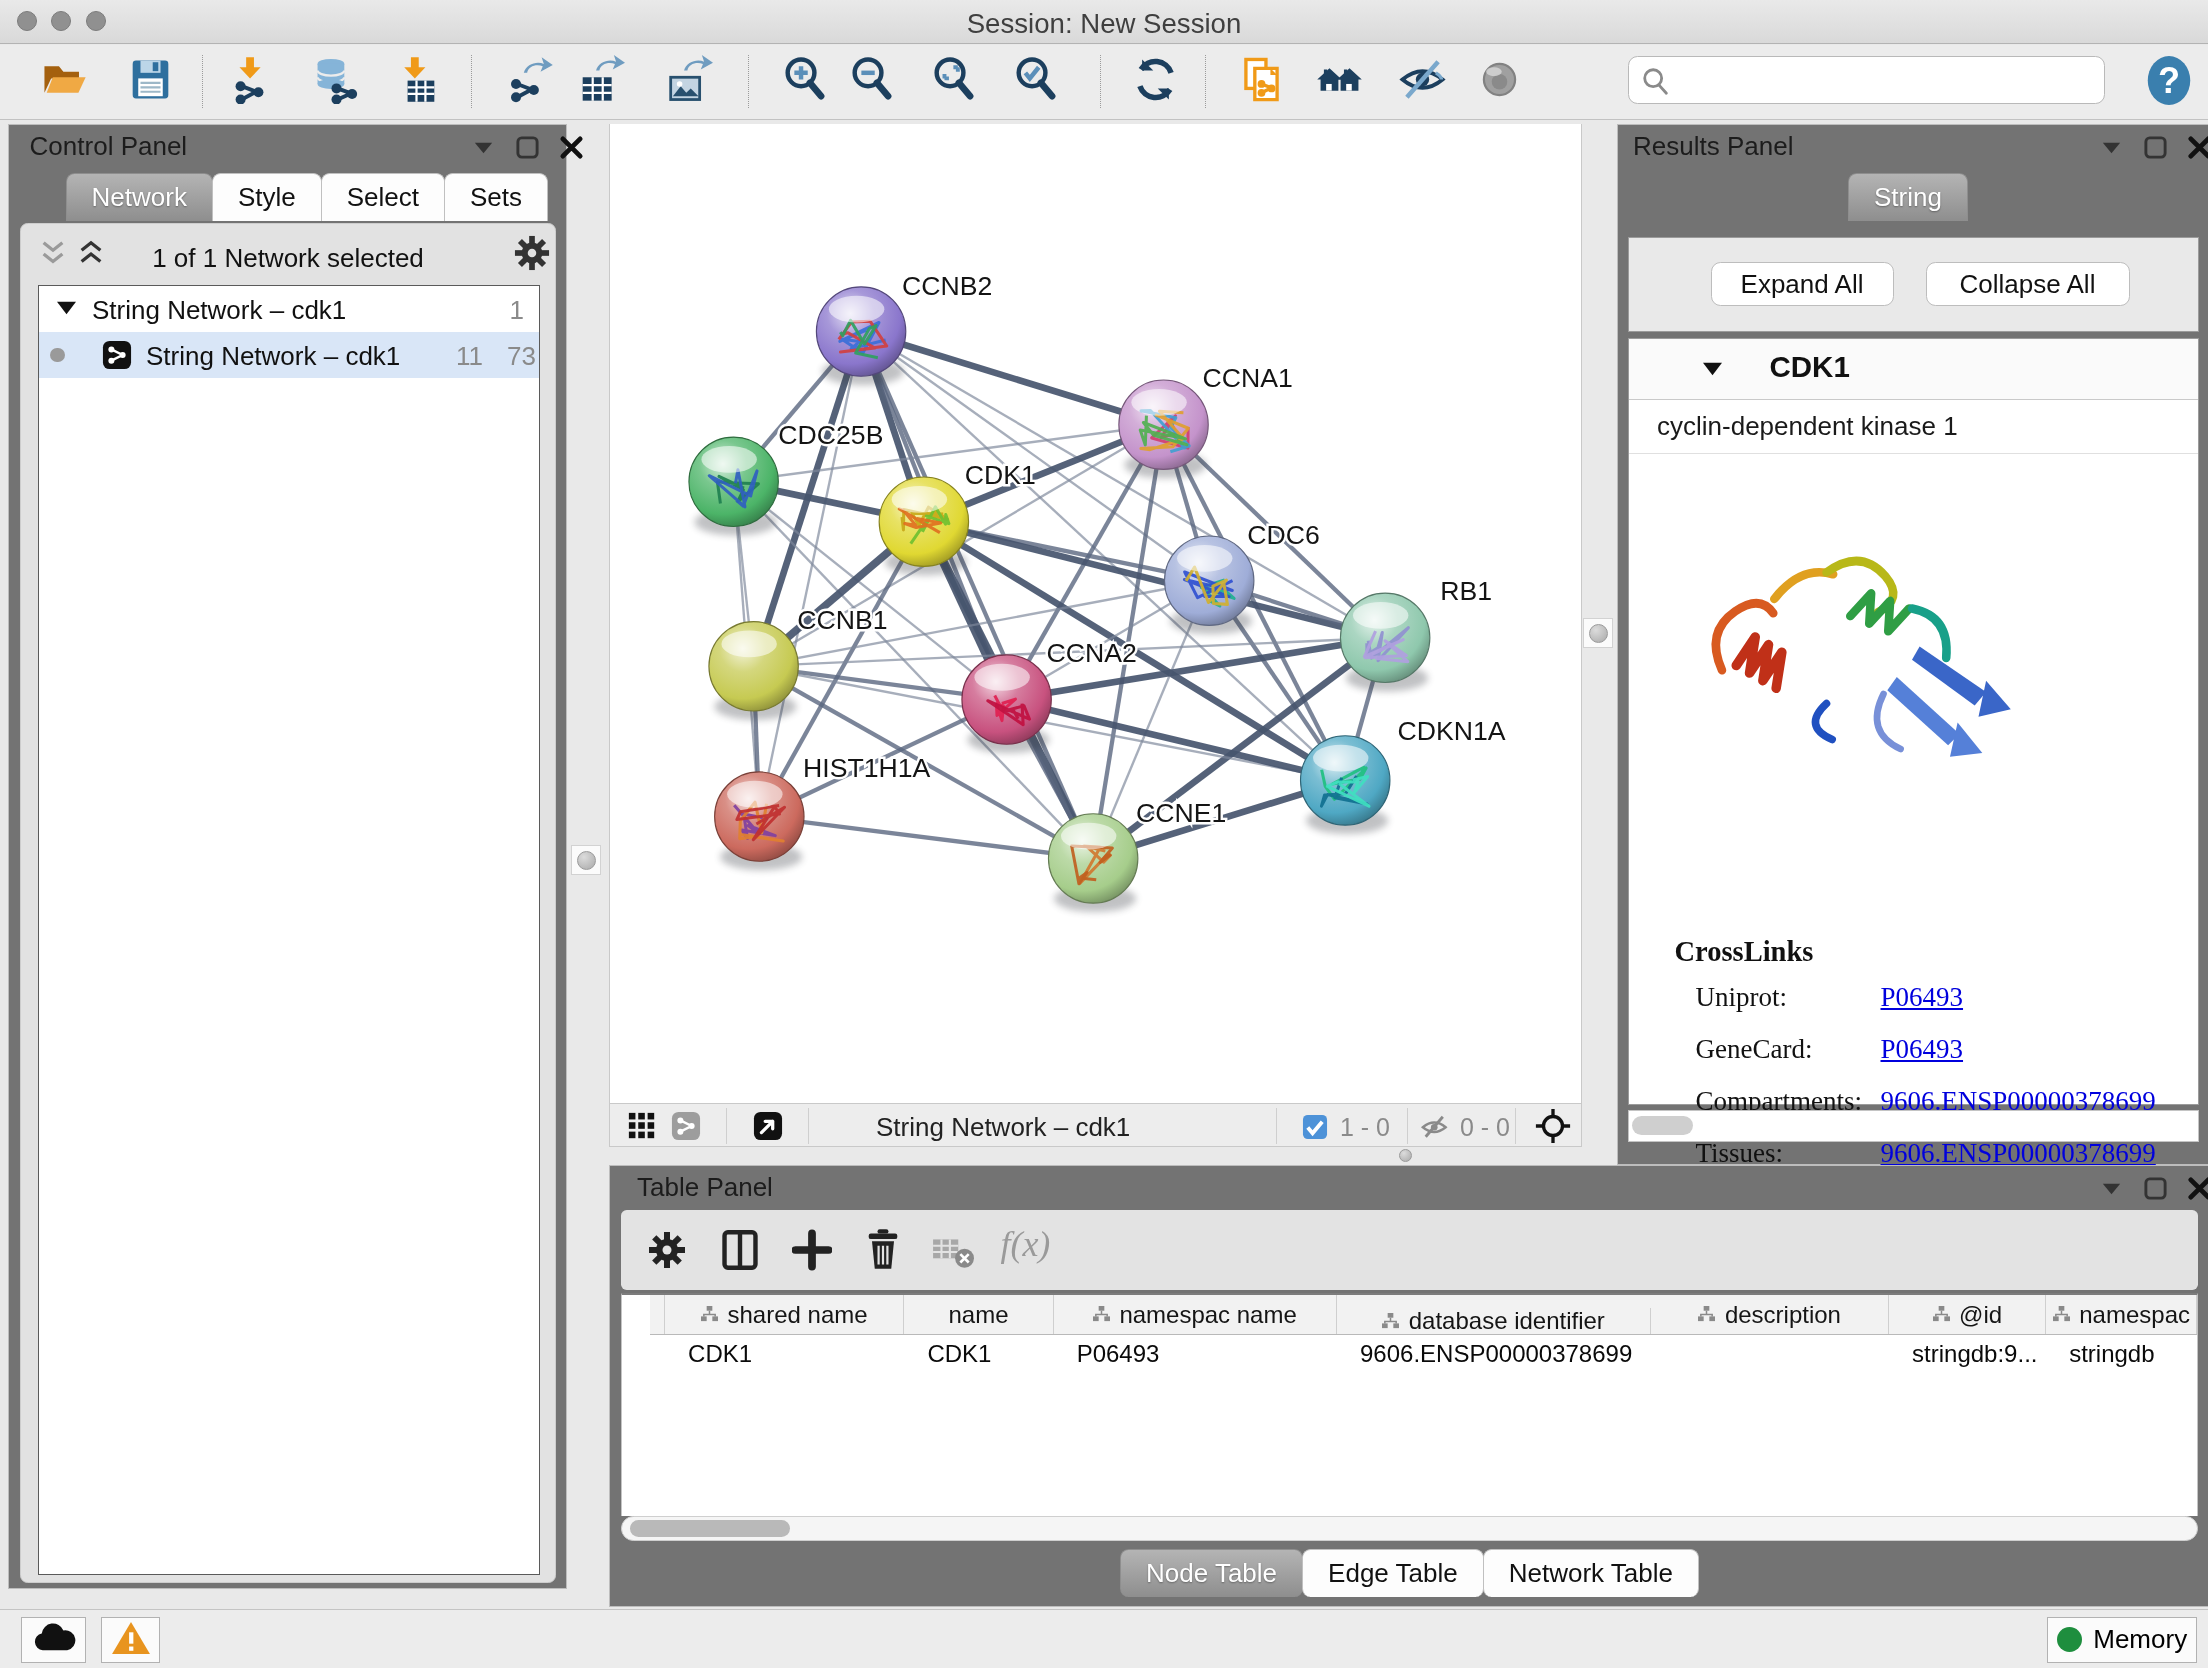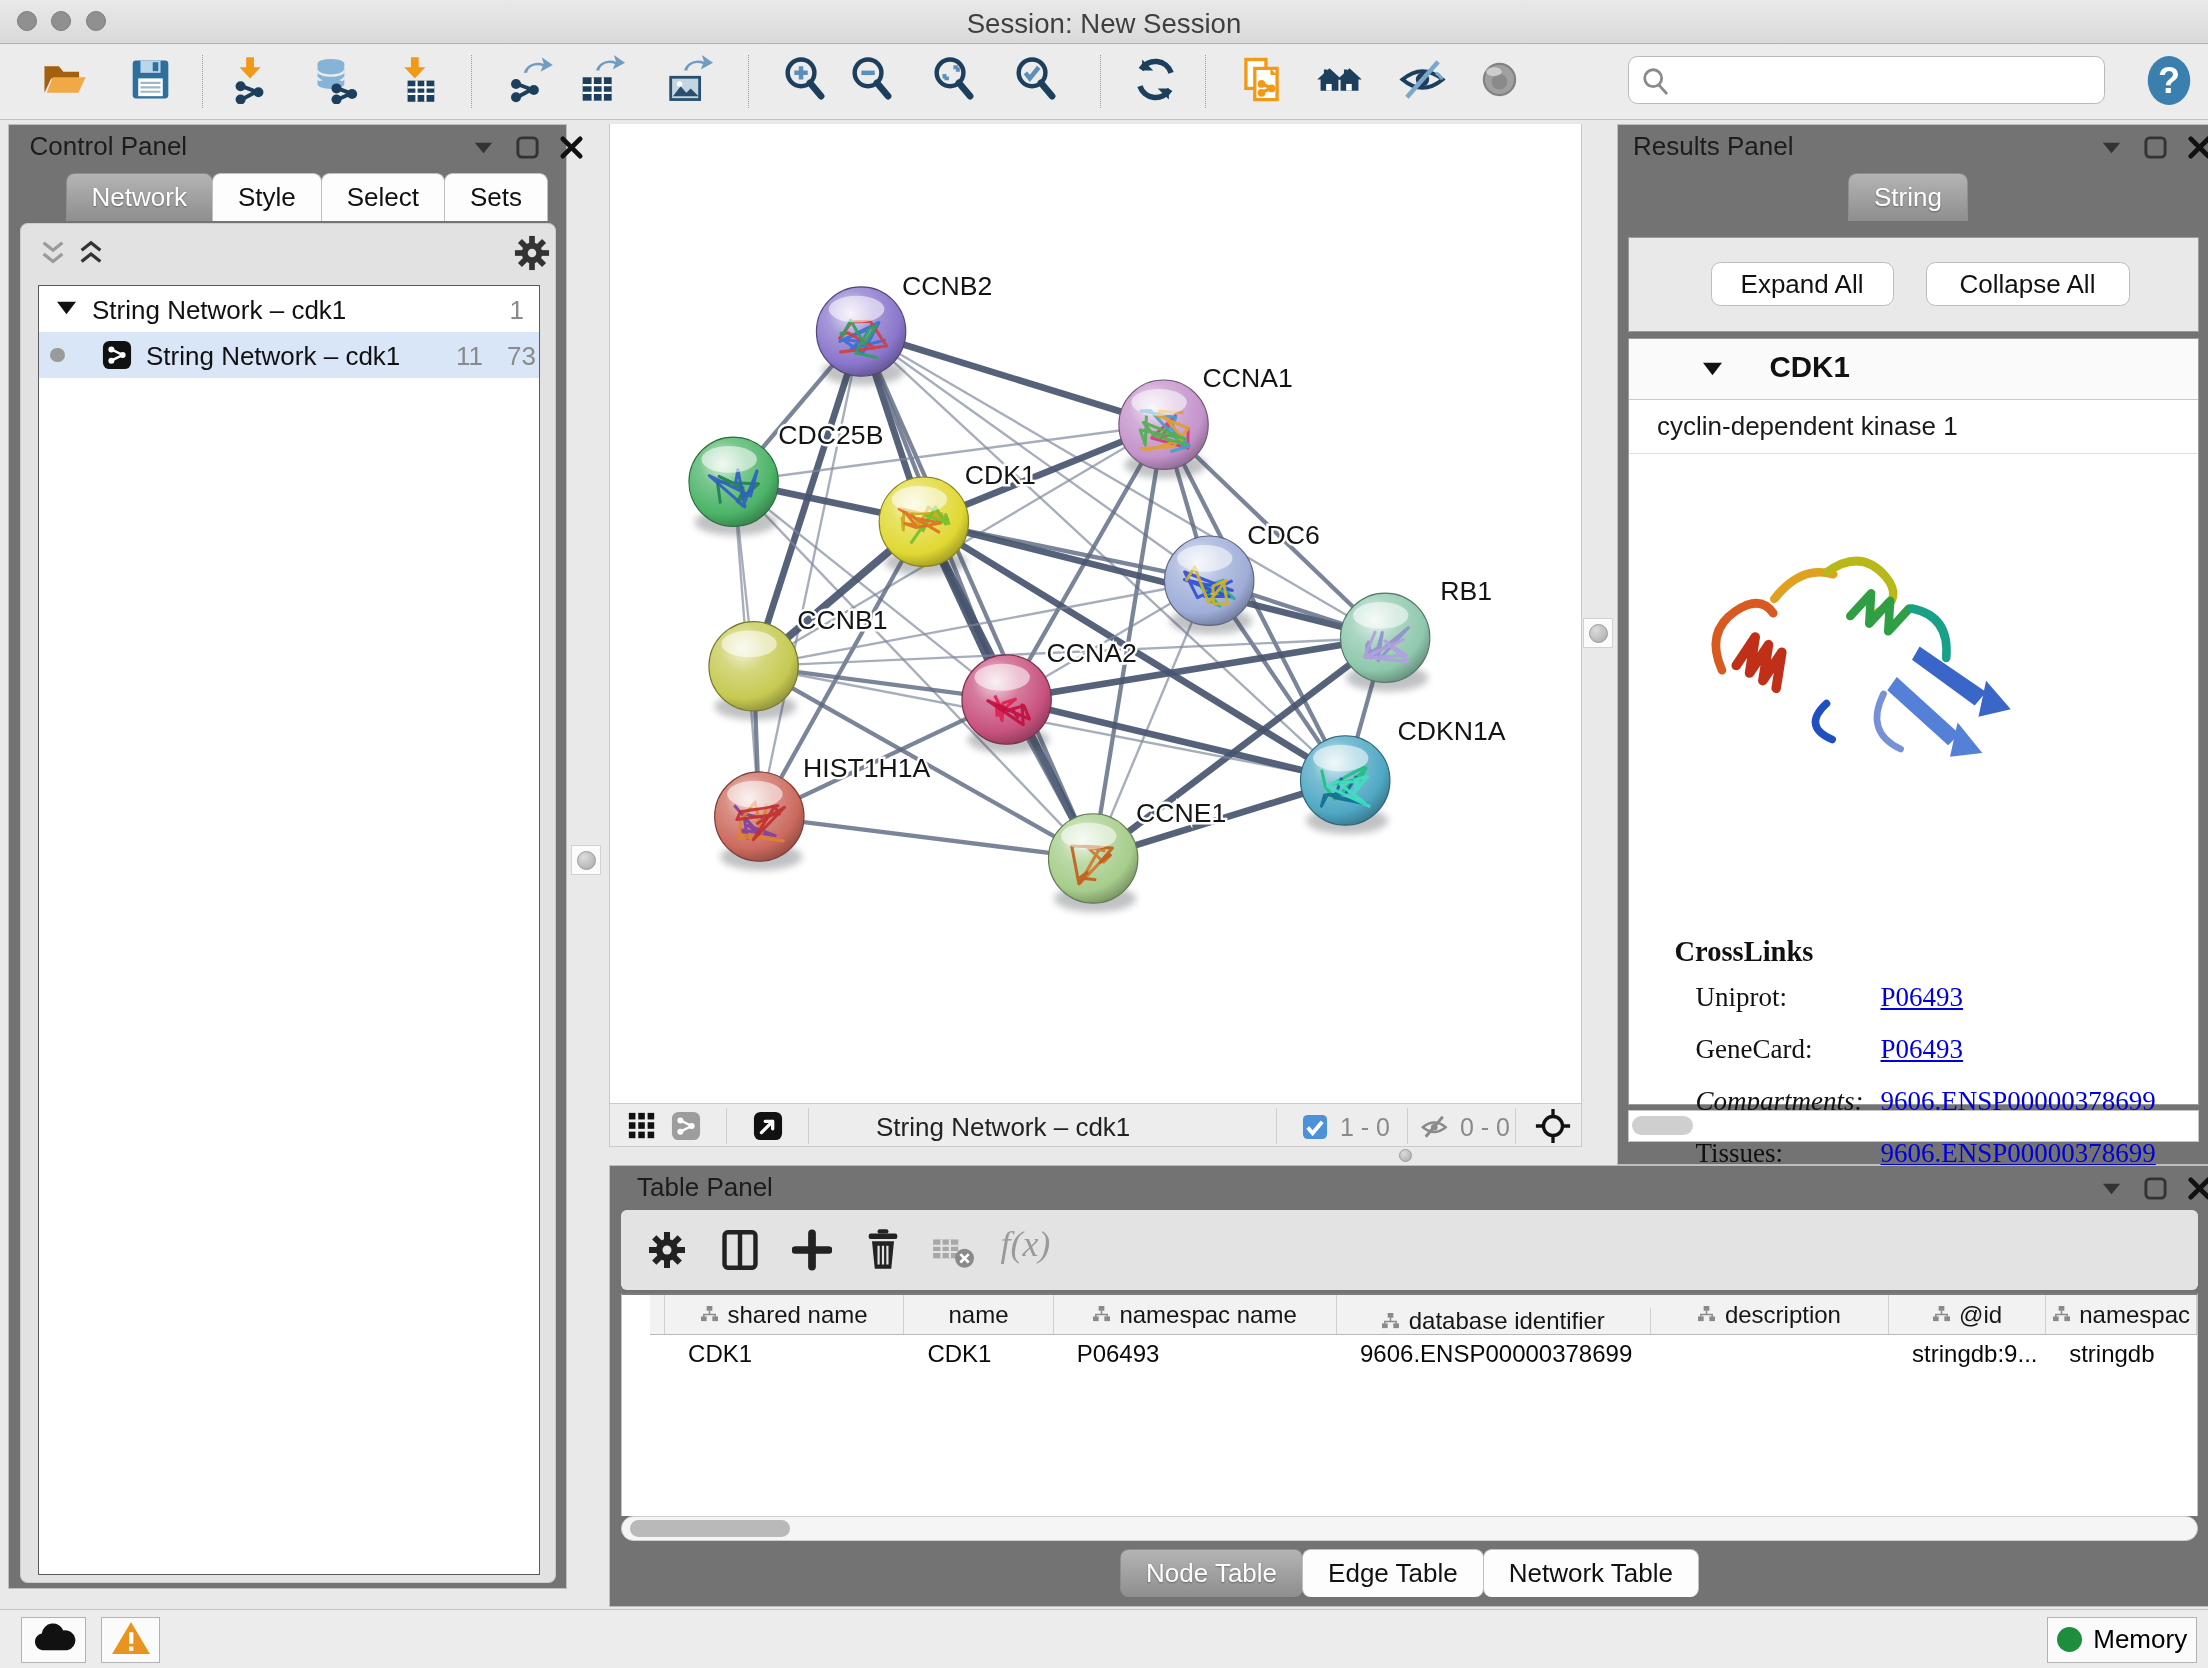--- a/index.html
+++ b/index.html
@@ -270,20 +270,21 @@
         </svg>
     </div>
     <div class="abs" style="left:57px;top:48px" id="cp-tabs"><span class="tab sel">Network</span><span class="tab">Style</span><span class="tab">Select</span><span class="tab">Sets</span></div>
     <div class="subpanel">
       <svg class="abs" style="left:17px;top:15px" width="30" height="30" viewBox="0 0 32 32">
           <path d="M6 4l10 8 10-8M6 16l10 8 10-8" stroke="#9a9a9a" stroke-width="3.5" fill="none"></path>
         </svg>
       <svg class="abs" style="left:55px;top:15px" width="30" height="30" viewBox="0 0 32 32">
           <path d="M6 12L16 4l10 8M6 24l10-8 10 8" stroke="#333" stroke-width="3.5" fill="none"></path>
         </svg>
+      <div class="abs" style="left:0;top:19px;width:100%;text-align:center;font-size:26px;color:#111">1 of 1 Network selected</div>
       <svg class="abs" style="left:493px;top:11.4px" width="36" height="36" viewBox="0 0 38 38">
         <g fill="#333">
             <rect x="16" y="1" width="6" height="9"></rect>
             <rect x="16" y="28" width="6" height="9"></rect>
             <rect x="1" y="16" width="9" height="6"></rect>
             <rect x="28" y="16" width="9" height="6"></rect>
             <g transform="rotate(45 19 19)">
               <rect x="16" y="1" width="6" height="9"></rect>
               <rect x="16" y="28" width="6" height="9"></rect>
               <rect x="1" y="16" width="9" height="6"></rect>
@@ -644,21 +645,21 @@
       <div class="abs" style="left:67px;top:643px;width:485px" id="crosslinks">
           <div style="display: flex; margin-bottom: 21px; font-family: &quot;Liberation Serif&quot;, serif;">
             <span class="cllabel serif" style="width: 185px;">Uniprot:</span>
             <span class="cllink serif">P06493</span>
           </div>
           <div style="display: flex; margin-bottom: 21px; font-family: &quot;Liberation Serif&quot;, serif;">
             <span class="cllabel serif" style="width: 185px;">GeneCard:</span>
             <span class="cllink serif">P06493</span>
           </div>
           <div style="display: flex; margin-bottom: 21px; font-family: &quot;Liberation Serif&quot;, serif;">
-            <span class="cllabel serif" style="width: 185px; font-style: italic;">Compartments:</span>
+            <span class="cllabel serif" style="width: 185px;">Compartments:</span>
             <span class="cllink serif">9606.ENSP00000378699</span>
           </div>
           <div style="display: flex; margin-bottom: 21px; font-family: &quot;Liberation Serif&quot;, serif;">
             <span class="cllabel serif" style="width: 185px;">Tissues:</span>
             <span class="cllink serif">9606.ENSP00000378699</span>
           </div>
           <div style="display: flex; margin-bottom: 21px; font-family: &quot;Liberation Serif&quot;, serif;">
             <span class="cllabel serif" style="width: 185px;">Pharos:</span>
             <span class="cllink serif">P06493</span>
           </div>

